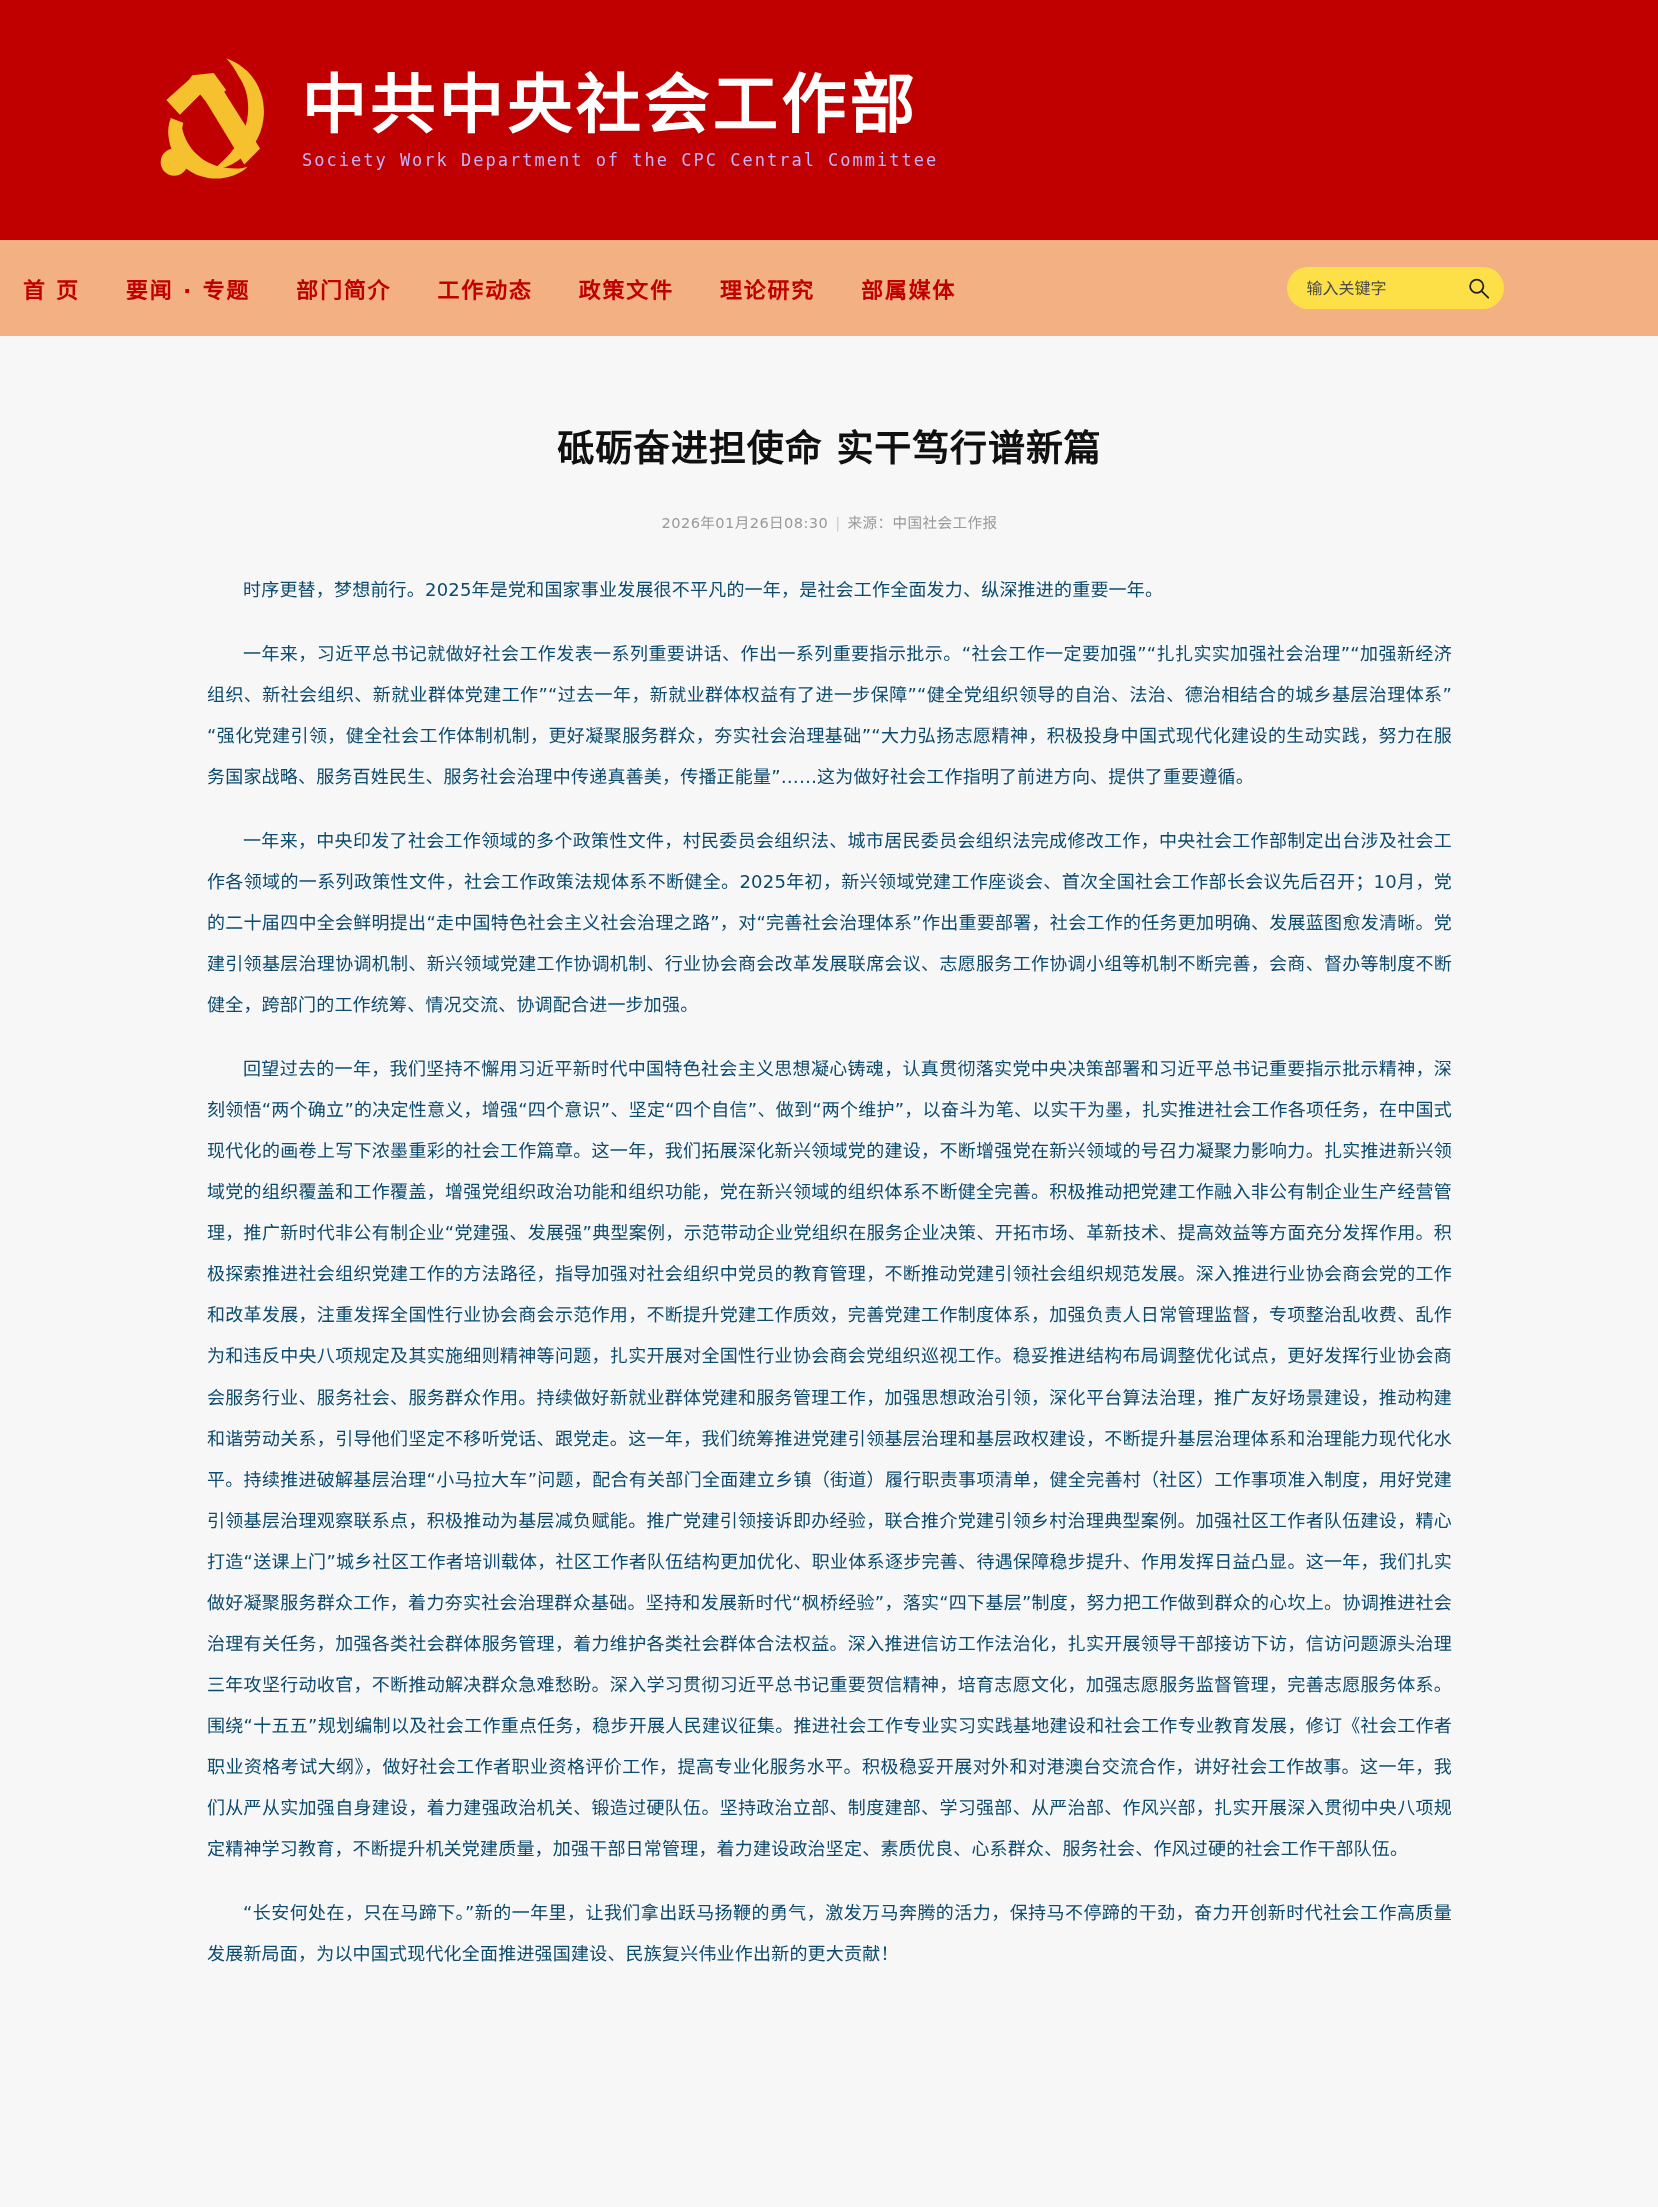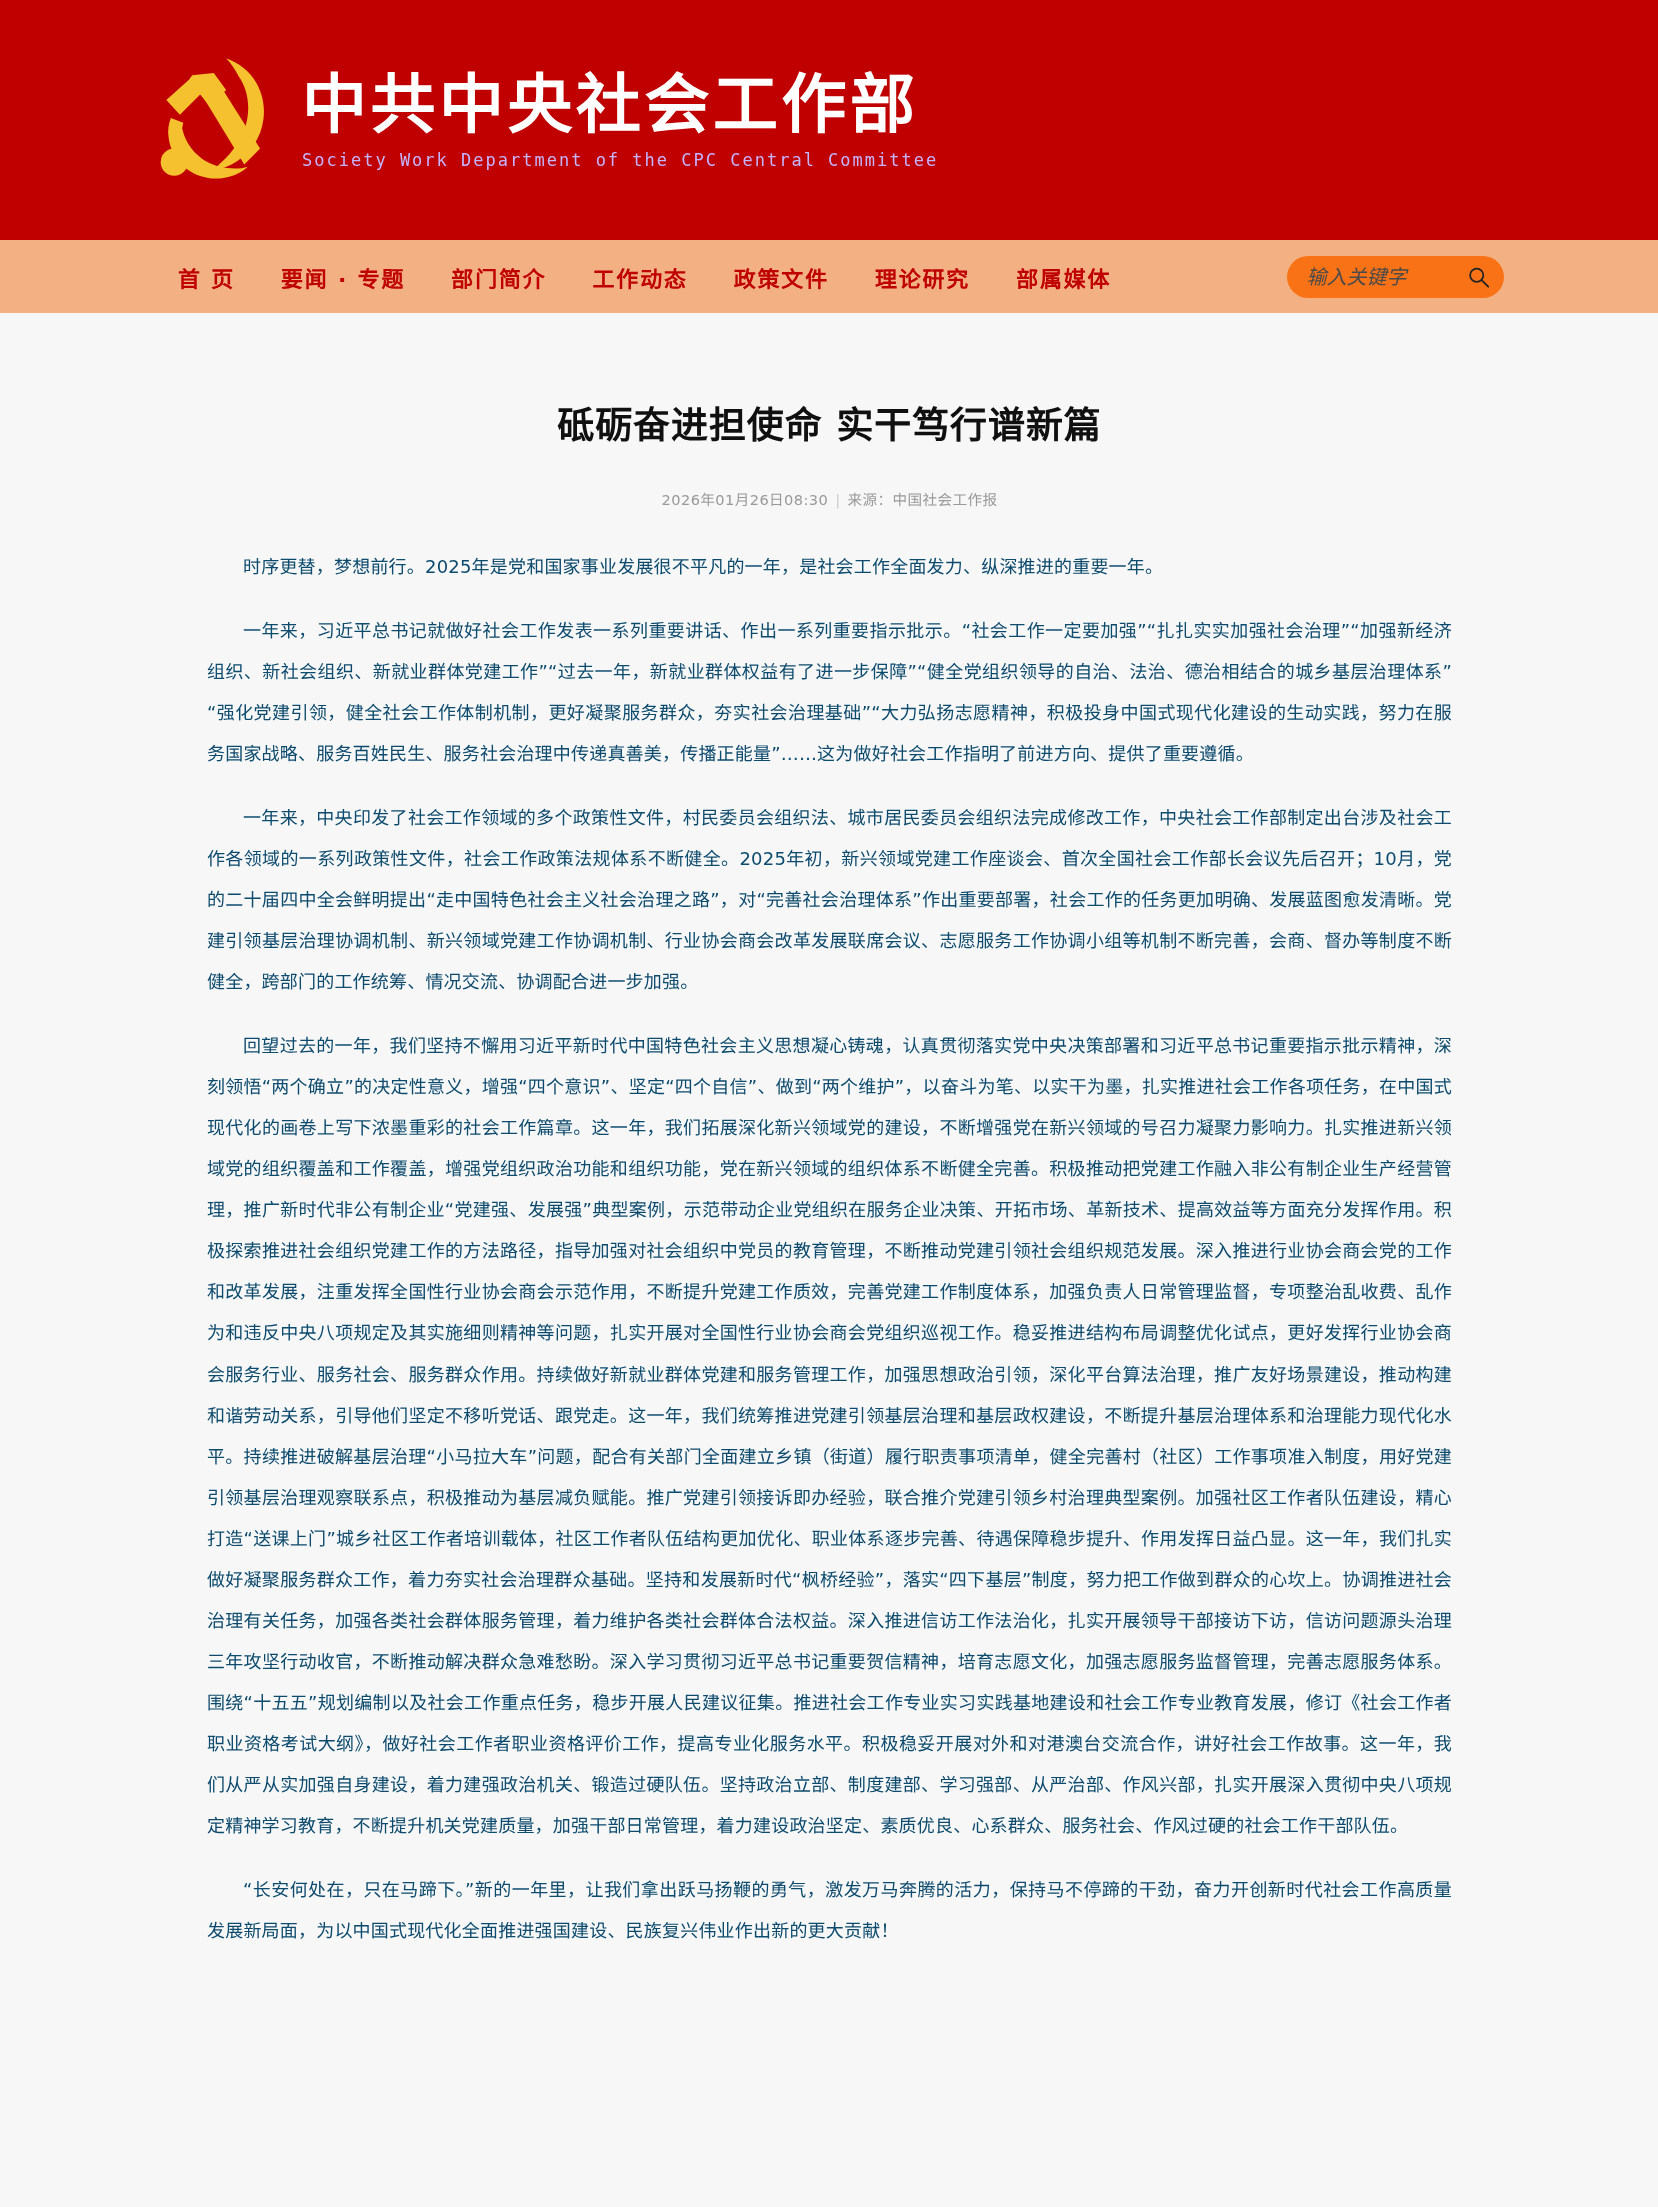--- a/index.html
+++ b/index.html
@@ -59,25 +59,24 @@
     font-size: 17px;
     letter-spacing: 2px;
     margin-top: 10px;
     white-space: nowrap;
     font-family: "DejaVu Sans Mono", "Liberation Mono", monospace;
   }
 
   
   .nav-bar {
     background: #f3b183;
-    height: 73px;
+    height: 96px;
     width: 100%;
     display: flex;
     align-items: center;
-    padding-left: 155px;
     padding-right: 155px;
   }
   .nav-list {
     display: flex;
     align-items: center;
     gap: 0px;
     list-style: none;
     margin: 0;
     padding: 0;
   }
@@ -95,28 +94,27 @@
   .search-wrap {
     margin-left: auto;
     position: relative;
     width: 217px;
     height: 42px;
   }
   .search-box {
     width: 217px;
     height: 42px;
     border-radius: 23px;
-    background: #f97316;
+    background: #fde047;
     border: none;
     outline: none;
     padding: 0 42px 0 19.4px;
-    font-size: 20px;
+    font-size: 16px;
     color: #333;
     font-family: "DejaVu Sans", "Liberation Sans", sans-serif;
-    font-style: italic;
   }
   .search-box::placeholder { color: #4a4a4a; }
   .search-icon {
     position: absolute;
     right: 14px;
     top: 50%;
     transform: translateY(-50%);
     width: 23px;
     height: 23px;
     cursor: pointer;

